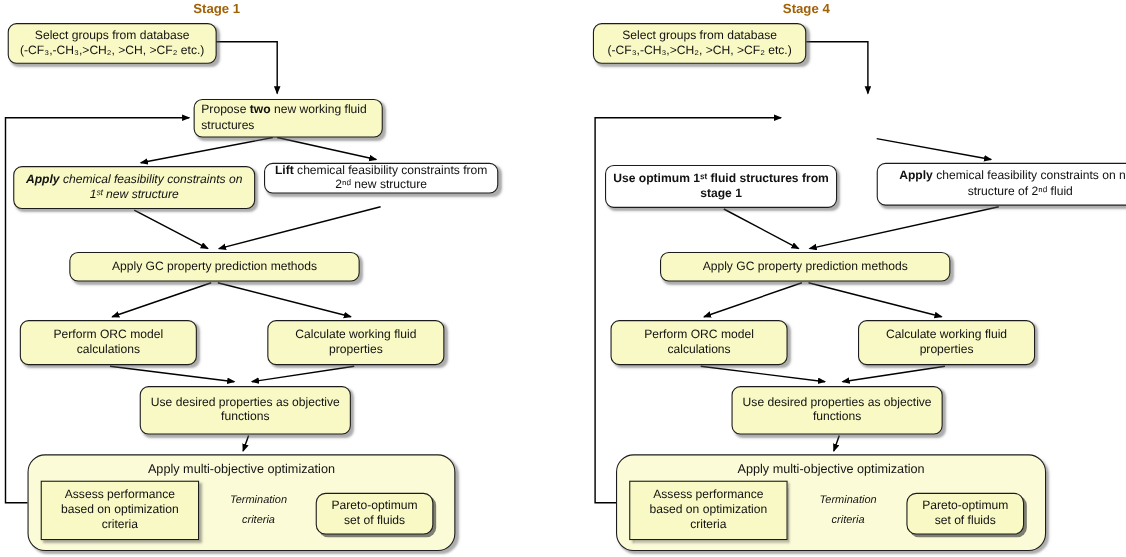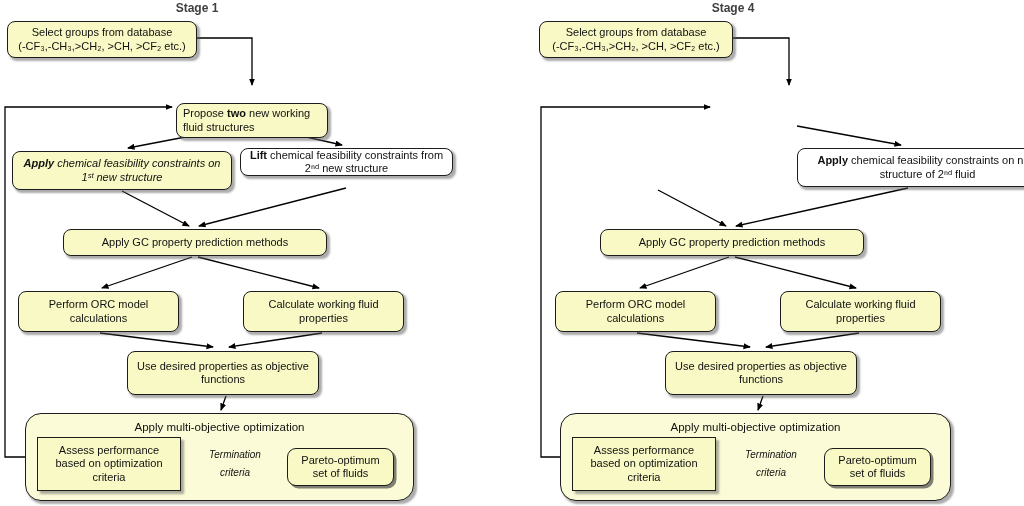--- a/index.html
+++ b/index.html
@@ -1,19 +1,19 @@
 <!DOCTYPE html>
 <html style="--node-fill: #f9f9c5; --container-fill: #fbfbd8; --alt-node-fill: #ffffff; --border: #1c1c1c; --arrow: #000000;"><head>
 <meta charset="utf-8">
 <style>
   html,body{margin:0;padding:0;background:#ffffff;}
   body{font-family:"Liberation Sans","DejaVu Sans",sans-serif;color:#111;}
   #canvas{position:relative;width:1024px;height:506px;background:#fff;overflow:hidden;}
   svg.arrows{position:absolute;left:0;top:0;pointer-events:none;}
-  .stage-title{position:absolute;width:110px;font-weight:bold;font-size:12px;text-align:center;color:#404040;}
+  .stage-title{position:absolute;width:110px;font-weight:bold;font-size:12px;text-align:center;color:#a16207;}
   .box{
     position:absolute;box-sizing:border-box;
     border:1.5px solid var(--border,#1c1c1c);border-radius:8px;
     background:var(--node-fill,#f9f9c5);
     box-shadow:2.5px 2.5px 2px rgba(90,90,90,.5);
     display:flex;flex-direction:column;justify-content:center;align-items:center;
     text-align:center;font-size:11px;line-height:1.22;padding:2px 5px;
   }
   .box.white{background:var(--alt-node-fill,#ffffff);}
   .box.left-align{align-items:flex-start;text-align:left;padding-left:6px;}
@@ -67,21 +67,21 @@
     </g>
   </svg>
 
   <div class="stage-title" style="left:142px;top:1px;">Stage 1</div>
 
   <div class="box" style="left:7px;top:21px;width:190px;height:37px;">
     <div>Select groups from database</div>
     <div>(-CF₃,-CH₃,&gt;CH₂, &gt;CH, &gt;CF₂ etc.)</div>
   </div>
 
-  <div class="box left-align" style="left:176px;top:103px;width:152px;height:35px;">
+  <div class="box left-align" style="left:176px;top:90px;width:172px;height:35px;">
     <div><span>Propose </span><b>two</b><span> new working fluid structures</span></div>
   </div>
 
   <div class="box" style="left:12px;top:151px;width:220px;height:39px;font-style:italic;">
     <div><b>Apply</b><span> chemical feasibility constraints on 1ˢᵗ new structure</span></div>
   </div>
 
   <div class="box white" style="left:240px;top:148px;width:213px;height:28px;">
     <div><b>Lift</b><span> chemical feasibility constraints from 2ⁿᵈ new structure</span></div>
   </div>
@@ -120,20 +120,23 @@
   </div>
 
   <div class="stage-title" style="left:678px;top:1px;">Stage 4</div>
 
   <div class="box" style="left:539px;top:21px;width:194px;height:37px;">
     <div>Select groups from database</div>
     <div>(-CF₃,-CH₃,&gt;CH₂, &gt;CH, &gt;CF₂ etc.)</div>
   </div>
 
 
+  <div class="box white" style="left:550px;top:150px;width:211px;height:39px;">
+    <div><b>Use optimum 1ˢᵗ fluid structures from stage 1</b><span></span></div>
+  </div>
 
   <div class="box white" style="left:797px;top:148px;width:261px;height:39px;">
     <div><b>Apply</b><span> chemical feasibility constraints on new structure of 2ⁿᵈ fluid</span></div>
   </div>
 
   <div class="box" style="left:600px;top:229px;width:264px;height:27px;">
     <div>Apply  GC property prediction methods</div>
   </div>
 
   <div class="box" style="left:555px;top:291px;width:161px;height:41px;">

